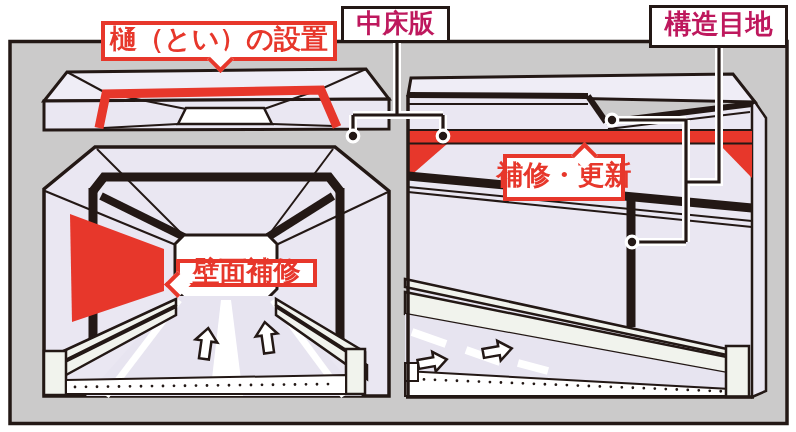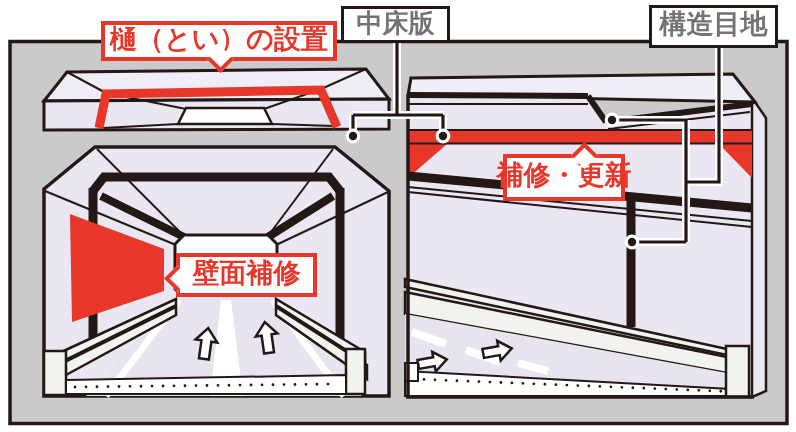--- a/index.html
+++ b/index.html
@@ -3,21 +3,21 @@
 <meta charset="utf-8">
 <style>
   html,body{margin:0;padding:0;background:#ffffff;}
   #stage{position:relative;width:796px;height:432px;overflow:hidden;
          font-family:Liberation Mono, monospace;}
   #stage svg{position:absolute;left:0;top:0;}
   .callout{position:absolute;box-sizing:border-box;background:#fff;
            display:flex;align-items:center;justify-content:center;
            font-weight:bold;white-space:nowrap;z-index:5;line-height:1;}
   .callout-red{border:4px solid #e7372b;color:#e7372b;}
-  .callout-black{border:3px solid #231815;color:#737373;}
+  .callout-black{border:3px solid #231815;color:#be185d;}
   .ptr{position:absolute;width:15px;height:15px;background:#fff;
        transform:rotate(45deg);z-index:6;}
   .ptr-bottom{bottom:-12px;border-right:4px solid #e7372b;border-bottom:4px solid #e7372b;}
   .ptr-top{top:-12px;border-left:4px solid #e7372b;border-top:4px solid #e7372b;}
   .ptr-left{left:-12px;border-left:4px solid #e7372b;border-bottom:4px solid #e7372b;}
 </style>
 </head>
 <body>
 
 <div id="stage">
@@ -153,27 +153,27 @@
 
 <div class="callout callout-red" style="left:101px;top:21px;width:236px;height:40px;font-size:27px;">
   <span>樋（とい）の設置</span>
   <span class="ptr ptr-bottom" style="left:106px;"></span>
 </div>
 
 <div class="callout callout-black" style="left:341px;top:6px;width:109px;height:37px;font-size:26px;">
   <span>中床版</span>
 </div>
 
-<div class="callout callout-black" style="left:649px;top:5px;width:129px;height:43px;font-size:27px;">
+<div class="callout callout-black" style="left:649px;top:5px;width:139px;height:43px;font-size:27px;">
   <span>構造目地</span>
 </div>
 
 <div class="callout callout-red" style="left:503px;top:154px;width:122px;height:47px;font-size:27px;">
   <span>補修・更新</span>
   <span class="ptr ptr-top" style="left:68px;"></span>
 </div>
 
-<div class="callout callout-red" style="left:176px;top:253px;width:141px;height:44px;font-size:27px;">
+<div class="callout callout-red" style="left:176px;top:259px;width:141px;height:28px;font-size:27px;">
   <span>壁面補修</span>
   <span class="ptr ptr-left" style="top:12px;"></span>
 </div>
 
 </div>
 
 </body></html>

